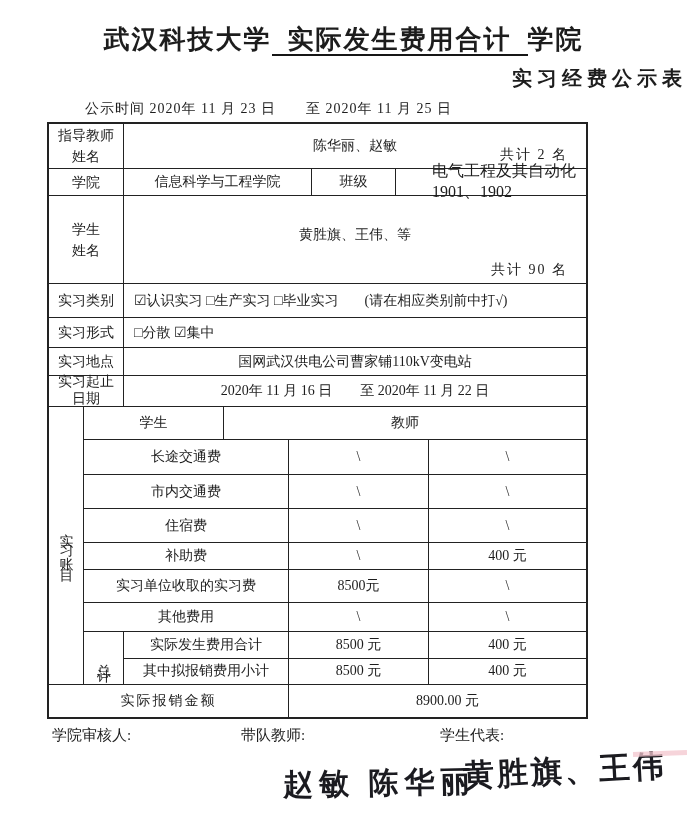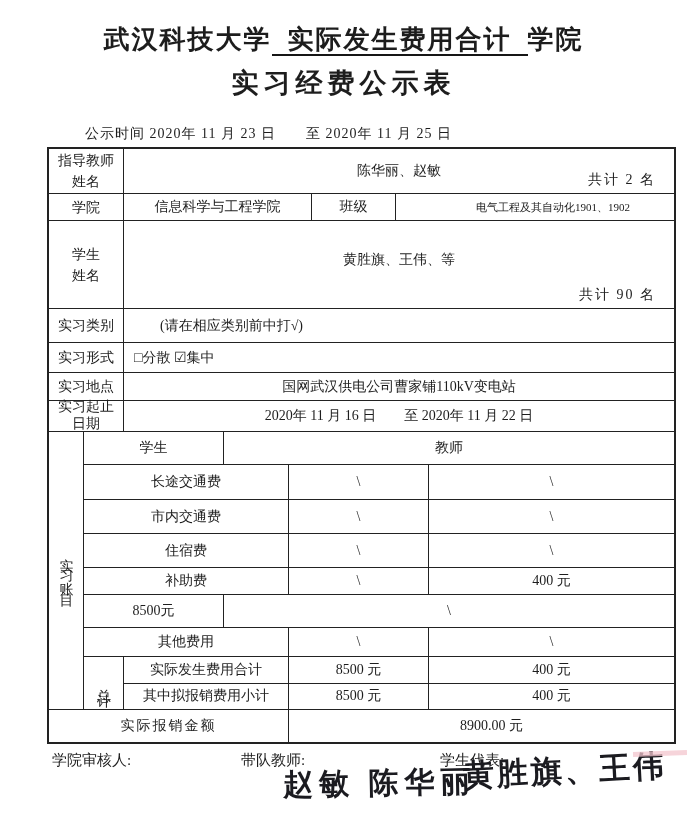--- a/index.html
+++ b/index.html
@@ -5,34 +5,34 @@
   * { margin:0; padding:0; box-sizing:border-box; }
   html,body { width:687px; height:839px; background:#ffffff; overflow:hidden; }
   body {
     font-family:"Liberation Serif","DejaVu Serif",serif;
     color:#1d1d1d;
     position:relative;
   }
   .titles { text-align:center; padding-top:22px; }
   .t1 { font-size:26px; font-weight:bold; letter-spacing:2px; }
   .t1 .uline { border-bottom:2px solid #161616; padding:0 16px; }
-  .t2 { font-size:27px; font-weight:bold; letter-spacing:5px; margin-top:8px; }
-  .ptime { font-size:14px; margin:24px 0 4px 85px; white-space:pre; letter-spacing:1px; }
-
-  .tbl { margin-left:47px; width:629px; border:2px solid #222; }
+  .t2 { font-size:20px; font-weight:bold; letter-spacing:5px; margin-top:8px;text-align:right; }
+  .ptime { font-size:14px; margin:8px 0 4px 85px; white-space:pre; letter-spacing:1px; }
+
+  .tbl { margin-left:47px; width:541px; border:2px solid #222; }
   .row { display:flex; border-bottom:1px solid #222; align-items:stretch; }
   .row.last { border-bottom:none;gap:20px; }
   .cell { border-right:1px solid #222; display:flex; align-items:center; justify-content:center; font-size:14px; }
   .cell.end { border-right:none; flex:1; }
   .lbl { width:75px; flex:0 0 75px; text-align:center; white-space:pre-line; line-height:1.5; }
   .val-rel { position:relative; flex-direction:column; }
   .note { position:absolute; right:18px; bottom:4px; font-size:14px; letter-spacing:2px; }
   .left-pad { justify-content:flex-start; padding-left:10px; }
   .hint { margin-left:26px; }
-  .small { font-size:11px; letter-spacing:0;margin-left:36px; }
+  .small { font-size:16px; letter-spacing:0;margin-left:36px; }
 
   
   .acct { display:flex; }
   .side { width:35px; flex:0 0 35px; border-right:1px solid #222; display:flex; align-items:center; justify-content:center; }
   .side span { writing-mode:vertical-lr; text-orientation:upright; font-size:14px; letter-spacing:12px; }
   .acct-right { flex:1; display:flex; flex-direction:column; }
   .srow { display:flex; border-bottom:1px solid #222; }
   .srow:last-child { border-bottom:none; }
   .c-cat { width:205px; flex:0 0 205px; }
   .c-stu { width:140px; flex:0 0 140px; }
@@ -91,20 +91,21 @@
 姓名</div>
     <div class="cell end val-rel">
       <span style="margin-bottom:10px">黄胜旗、王伟、等</span>
       <span class="note">共计 90 名</span>
     </div>
   </div>
 
   <div class="row" style="height:34px">
     <div class="cell lbl">实习类别</div>
     <div class="cell end left-pad">
+      <span>☑认识实习  □生产实习  □毕业实习</span>
       <span class="hint">(请在相应类别前中打√)</span>
     </div>
   </div>
 
   <div class="row" style="height:30px">
     <div class="cell lbl">实习形式</div>
     <div class="cell end left-pad">□分散  ☑集中</div>
   </div>
 
   <div class="row" style="height:28px">
@@ -141,20 +142,21 @@
         <div class="cell c-cat">住宿费</div>
         <div class="cell c-stu">\</div>
         <div class="cell end">\</div>
       </div>
       <div class="srow" style="height:27px">
         <div class="cell c-cat">补助费</div>
         <div class="cell c-stu">\</div>
         <div class="cell end">400 元</div>
       </div>
       <div class="srow" style="height:33px">
+        <div class="cell c-cat">实习单位收取的实习费</div>
         <div class="cell c-stu">8500元</div>
         <div class="cell end">\</div>
       </div>
       <div class="srow" style="height:29px">
         <div class="cell c-cat">其他费用</div>
         <div class="cell c-stu">\</div>
         <div class="cell end">\</div>
       </div>
       <div class="srow" style="height:52px">
         <div class="totwrap">

